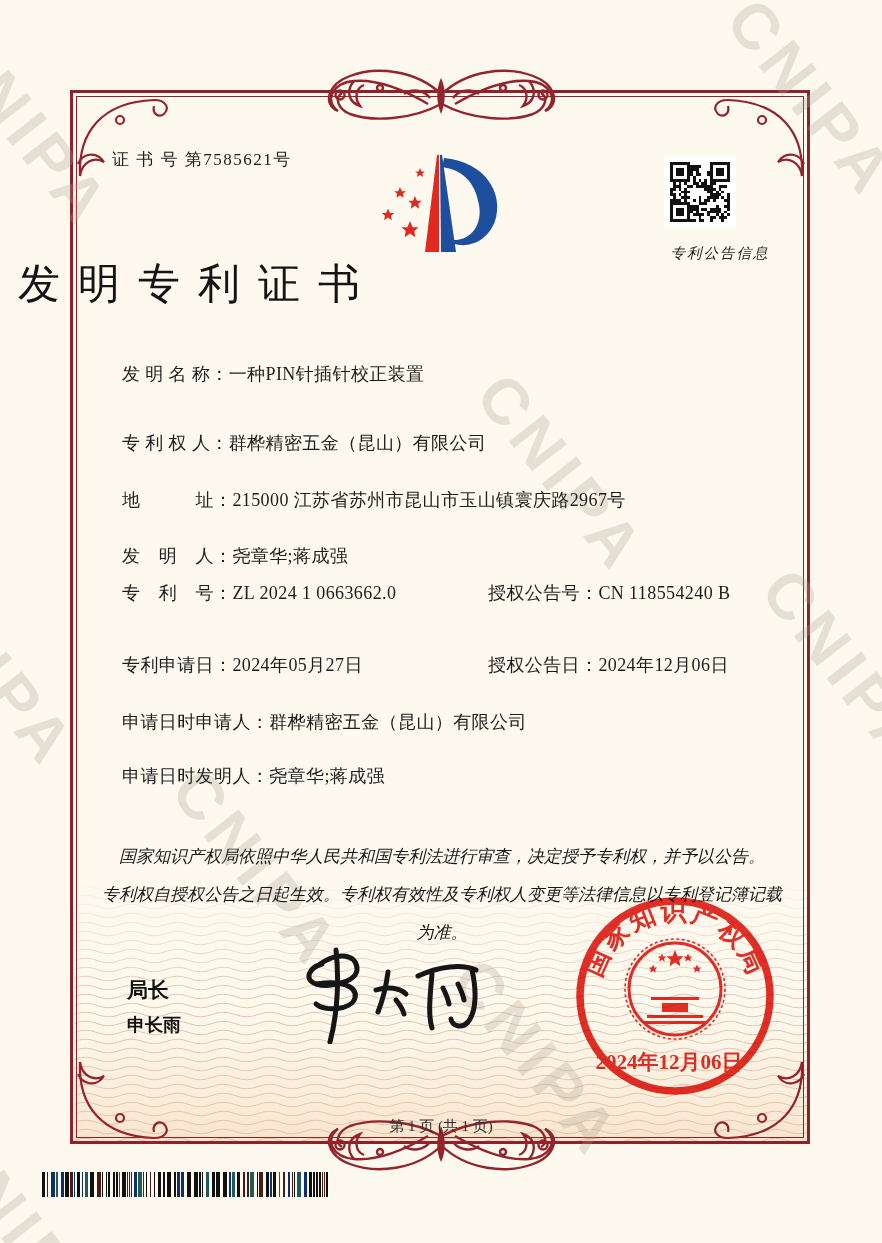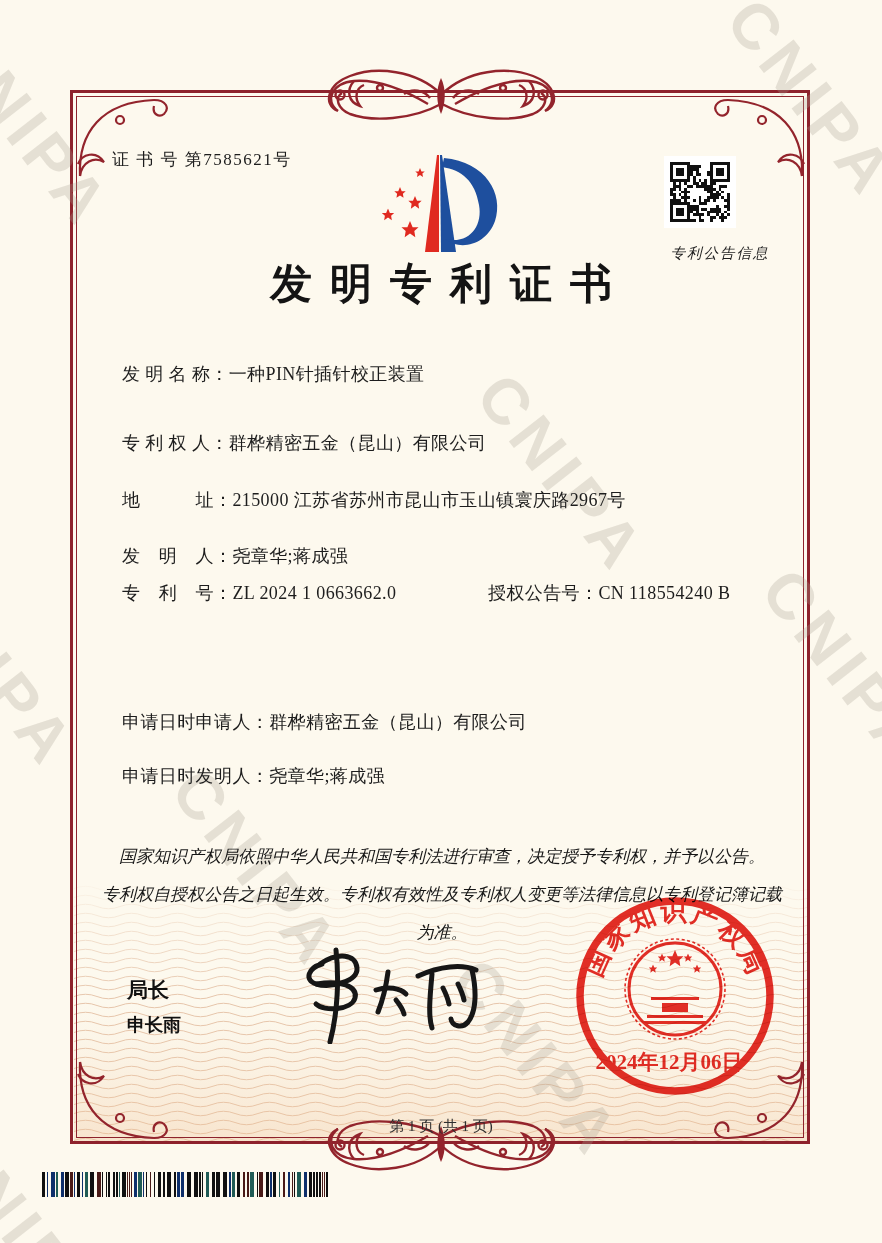--- a/index.html
+++ b/index.html
@@ -21,22 +21,22 @@
 
   .ornament{position:absolute;z-index:2;pointer-events:none;}
 
   
   .cert-no{position:absolute;left:112px;top:148px;font-size:17px;letter-spacing:1.5px;z-index:3;}
   .logo{position:absolute;left:366px;top:142px;width:150px;height:118px;z-index:3;}
   .qrbox{position:absolute;left:664px;top:156px;width:72px;height:72px;background:#fff;
          display:flex;align-items:center;justify-content:center;z-index:3;}
   .qr-label{position:absolute;left:645px;top:244px;width:150px;text-align:center;
             font-style:italic;font-size:14.5px;letter-spacing:2px;z-index:3;}
-  .title{position:absolute;left:0;top:256px;width:100%;text-align:center;font-size:42px;
-         font-weight:700;letter-spacing:18px;text-indent:18px;z-index:3;color:#141414;}
+  .title{position:absolute;left:0;top:256px;width:100%;text-align:left;font-size:42px;
+         font-weight:400;letter-spacing:18px;text-indent:18px;z-index:3;color:#141414;}
 
   .row{position:absolute;left:122px;font-size:18px;white-space:nowrap;z-index:3;letter-spacing:0.4px;}
   .row .cell2{position:absolute;left:366px;top:0;}
 
   .statement{position:absolute;left:95px;top:838px;width:694px;font-style:italic;
              font-size:17px;line-height:38px;text-align:center;z-index:3;color:#171717;}
 
   .post-title{position:absolute;left:127px;top:976px;font-family:"Liberation Sans","DejaVu Sans",sans-serif;
               font-weight:600;font-size:21px;z-index:3;color:#111;}
   .post-name{position:absolute;left:127px;top:1013px;font-family:"Liberation Sans","DejaVu Sans",sans-serif;
@@ -395,20 +395,24 @@
   <div class="row" style="top:488px">
     <span>地　　　址：</span><span>215000 江苏省苏州市昆山市玉山镇寰庆路2967号</span>
   </div>
   <div class="row" style="top:544px">
     <span>发　明　人：</span><span>尧章华;蒋成强</span>
   </div>
   <div class="row" style="top:581px">
     <span>专　利　号：</span><span>ZL 2024 1 0663662.0</span>
     <span class="cell2"><span>授权公告号：</span><span>CN 118554240 B</span></span>
   </div>
+  <div class="row" style="top:653px">
+    <span>专利申请日：</span><span>2024年05月27日</span>
+    <span class="cell2"><span>授权公告日：</span><span>2024年12月06日</span></span>
+  </div>
   <div class="row" style="top:710px">
     <span>申请日时申请人：</span><span>群桦精密五金（昆山）有限公司</span>
   </div>
   <div class="row" style="top:764px">
     <span>申请日时发明人：</span><span>尧章华;蒋成强</span>
   </div>
 
   <div class="statement">
     <div>国家知识产权局依照中华人民共和国专利法进行审查，决定授予专利权，并予以公告。</div>
     <div>专利权自授权公告之日起生效。专利权有效性及专利权人变更等法律信息以专利登记簿记载为准。</div>

